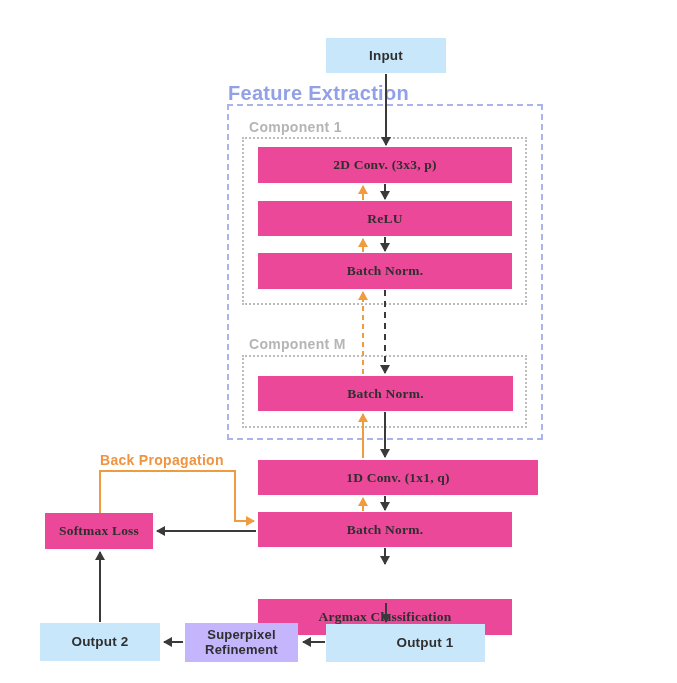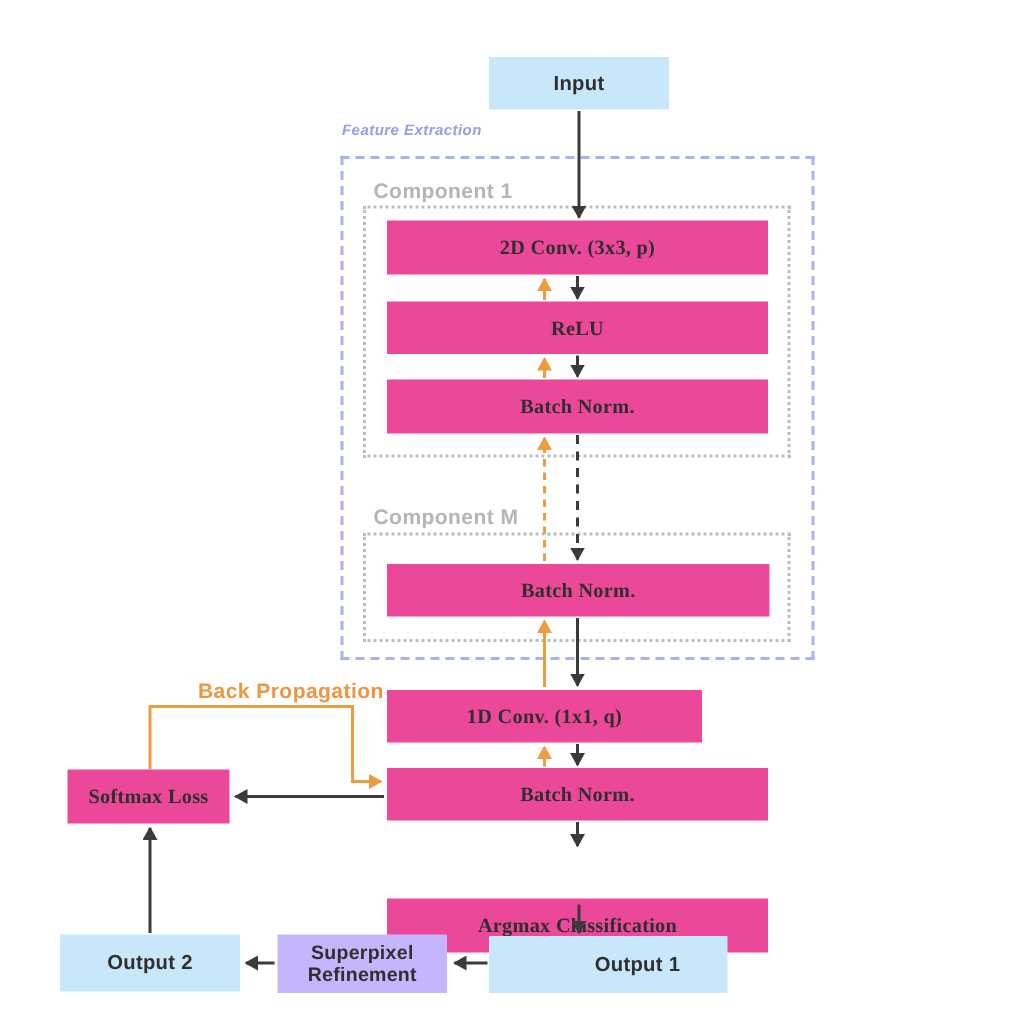--- a/index.html
+++ b/index.html
@@ -12,23 +12,23 @@
     text-align:center;font-weight:700;font-size:13.5px;color:#2f2f2f;
     letter-spacing:0.2px;z-index:1;line-height:1.15;
   }
   .node.light{background:#c9e7fa;}
   .node.medium{background:#ec4899;font-family:Liberation Serif, serif;}
   .node.sp{background:#c4b5fd;font-size:13px;}
   .container-box{position:absolute;z-index:0;background:transparent;}
   .feature{border:2px dashed #aab4ea;}
   .component{border:2px dotted #bdbdbd;}
   .lbl{position:absolute;font-weight:700;white-space:nowrap;z-index:1;}
-  .lbl.feature-lbl{color:#92a0e8;font-size:10px;letter-spacing:0.3px;font-style:italic;}
+  .lbl.feature-lbl{color:#92a0e8;font-size:20px;letter-spacing:0.3px;}
   .lbl.comp-lbl{color:#b5b5b5;font-size:14px;letter-spacing:0.3px;}
-  .lbl.bp-lbl{color:#ef9440;font-size:14px;letter-spacing:0.3px;margin-left:32px;}
+  .lbl.bp-lbl{color:#ef9440;font-size:14px;letter-spacing:0.3px;}
   svg.arrows{position:absolute;left:0;top:0;z-index:2;pointer-events:none;}
 </style>
 </head>
 <body>
 
 <div class="canvas">
 
   <div class="container-box feature" style="left:227px;top:104px;width:312px;height:332px;"></div>
   <div class="lbl feature-lbl" style="left:228px;top:82px;">Feature Extraction</div>
 
@@ -43,21 +43,21 @@
   <div class="node light" style="left:326px;top:38px;width:120px;height:35px;">Input</div>
 
   <div class="node medium" style="left:258px;top:147px;width:254px;height:36px;">2D Conv. (3x3, p)</div>
 
   <div class="node medium" style="left:258px;top:201px;width:254px;height:35px;">ReLU</div>
 
   <div class="node medium" style="left:258px;top:253px;width:254px;height:36px;">Batch Norm.</div>
 
   <div class="node medium" style="left:258px;top:376px;width:255px;height:35px;">Batch Norm.</div>
 
-  <div class="node medium" style="left:258px;top:460px;width:210px;height:35px;">1D Conv. (1x1, q)</div>
+  <div class="node medium" style="left:258px;top:460px;width:280px;height:35px;">1D Conv. (1x1, q)</div>
 
   <div class="node medium" style="left:258px;top:512px;width:254px;height:35px;">Batch Norm.</div>
 
   <div class="node medium" style="left:258px;top:566px;width:254px;height:36px;margin-top:33px;">Argmax Classification</div>
 
   <div class="node medium" style="left:45px;top:513px;width:108px;height:36px;">Softmax Loss</div>
 
   <div class="node light" style="left:326px;top:624px;width:120px;height:38px;padding-left:39px;">Output 1</div>
 
   <div class="node sp" style="left:185px;top:623px;width:113px;height:39px;padding:0 6px;box-sizing:border-box;">Superpixel Refinement</div>

